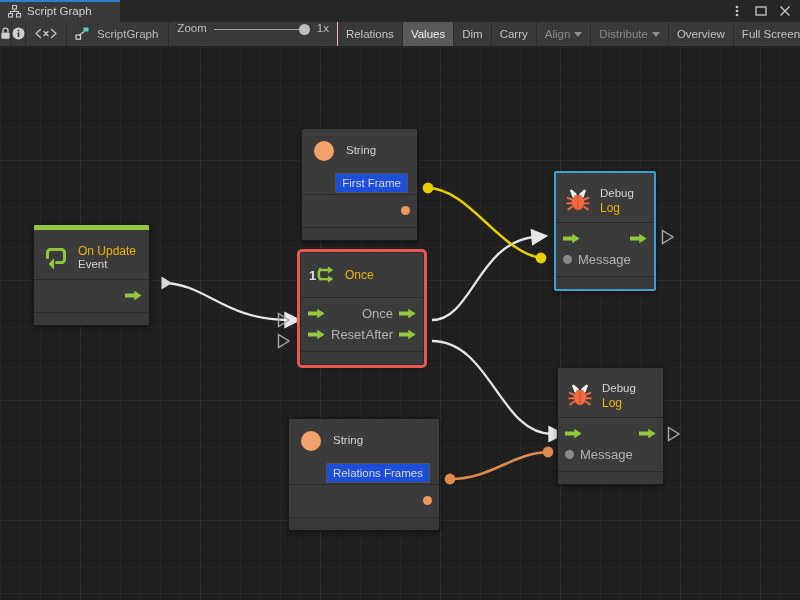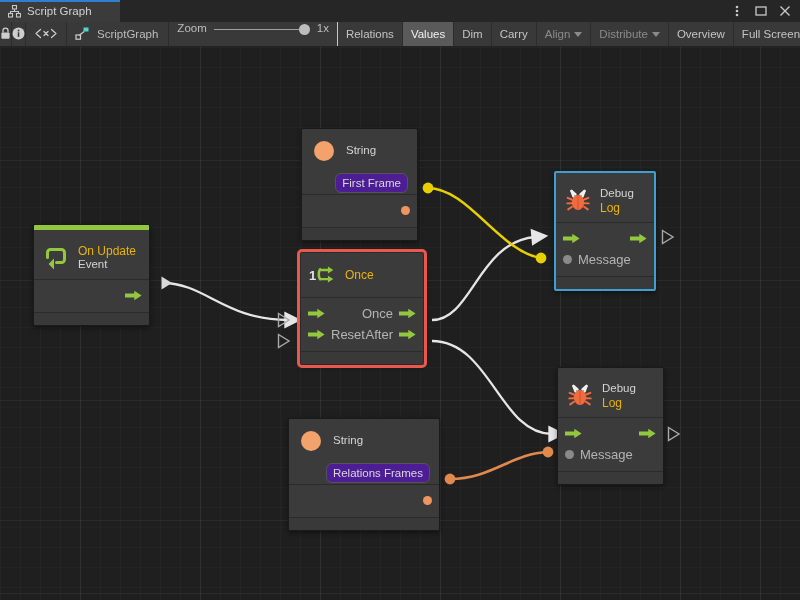--- a/index.html
+++ b/index.html
@@ -90,21 +90,21 @@
   .nsep{height:1px;background:#2b2b2b;}
   .nbody{position:relative;padding:5px 0 6px 0;}
   .nfoot{height:12px;background:#393939;border-top:1px solid #2b2b2b;border-radius:0 0 2px 2px;}
   .prow{display:flex;align-items:center;justify-content:space-between;height:21px;padding:0 7px;}
   .pleft,.pright{display:flex;align-items:center;gap:6px;}
   .plabel{font-size:13px;color:#b4b4b4;}
   .dot{width:9px;height:9px;border-radius:50%;background:#8a8a8a;flex:0 0 9px;}
   .dot.orange{background:#f0955e;}
   .bigdot{width:20px;height:20px;border-radius:50%;background:#f2a26a;}
   .valfield{
-    background:#4c1d95;border:1px solid #545454;border-radius:6px;
+    background:#1d4ed8;border:1px solid #545454;border-radius:1px;
     font-size:11.5px;color:#d8d8d8;padding:2px 6px;line-height:14px;margin-left:20px;
   }
   .valrow{display:flex;justify-content:flex-end;align-items:center;height:22px;padding:0 9px;}
 
   
   .farrow{width:17px;height:11px;flex:0 0 17px;}
   
   .exttri{position:absolute;width:14px;height:16px;}
 </style>
 </head>

